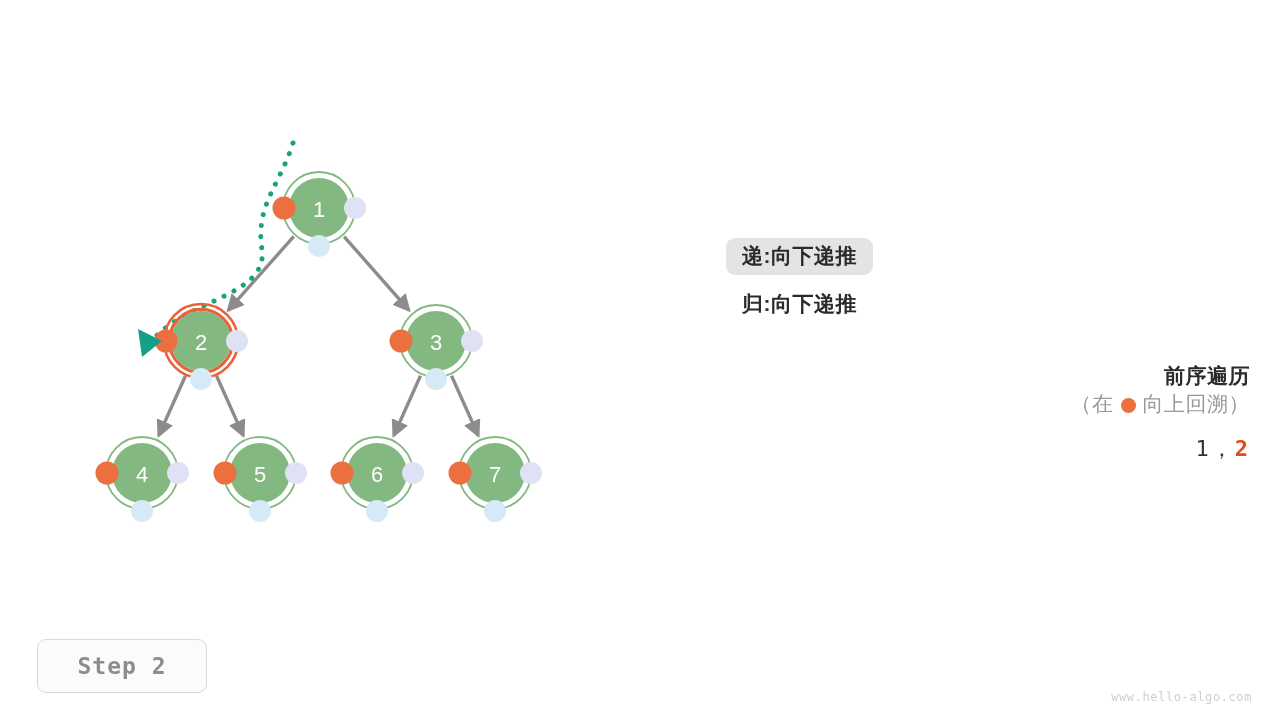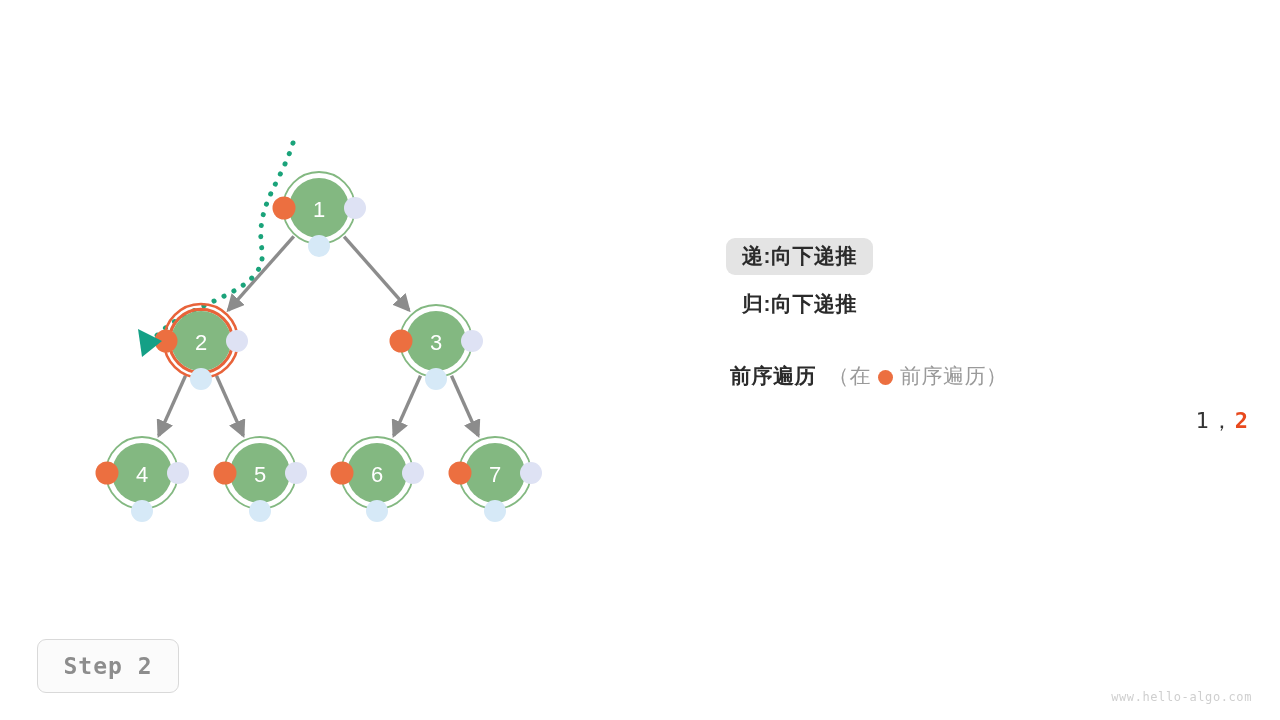--- a/index.html
+++ b/index.html
@@ -69,23 +69,24 @@
   }
 
   .order-block {
     position: absolute;
     left: 730px;
     top: 362px;
     width: 520px;
   }
   .order-title {
     display: flex;
-    align-items: flex-start;
+    align-items: flex-end;
     font-size: 21px;
     color: #2b2b2b;
+    flex-direction: column;
   }
   .order-title .strong {
     font-weight: bold;
     letter-spacing: 0.5px;
   }
   .order-title .note {
     color: #9a9a9a;
     font-weight: normal;
     margin-left: 12px;
     display: flex;
@@ -115,21 +116,21 @@
   .order-seq .cur {
     color: #e8491d;
     font-weight: bold;
   }
 
   
   .step-chip {
     position: absolute;
     left: 37px;
     top: 639px;
-    width: 142px;
+    width: 170px;
     height: 54px;
     border: 1px solid #d9d9d9;
     border-radius: 9px;
     background: #fbfbfb;
     display: flex;
     align-items: center;
     justify-content: center;
     box-sizing: border-box;
   }
   .step-chip-label {
@@ -260,21 +261,21 @@
       </span>
     </div>
   </div>
 
   <div class="order-block">
     <div class="order-title">
       <span class="strong">前序遍历</span>
       <span class="note">
         <span>（在</span>
         <span class="order-dot"></span>
-        <span>前序遍历）</span>
+        <span>向上回溯）</span>
       </span>
     </div>
     <div class="order-seq">
       <span>1，</span><span class="cur">2</span>
     </div>
   </div>
 
   <div class="step-chip">
     <span class="step-chip-label">Step 2</span>
   </div>

